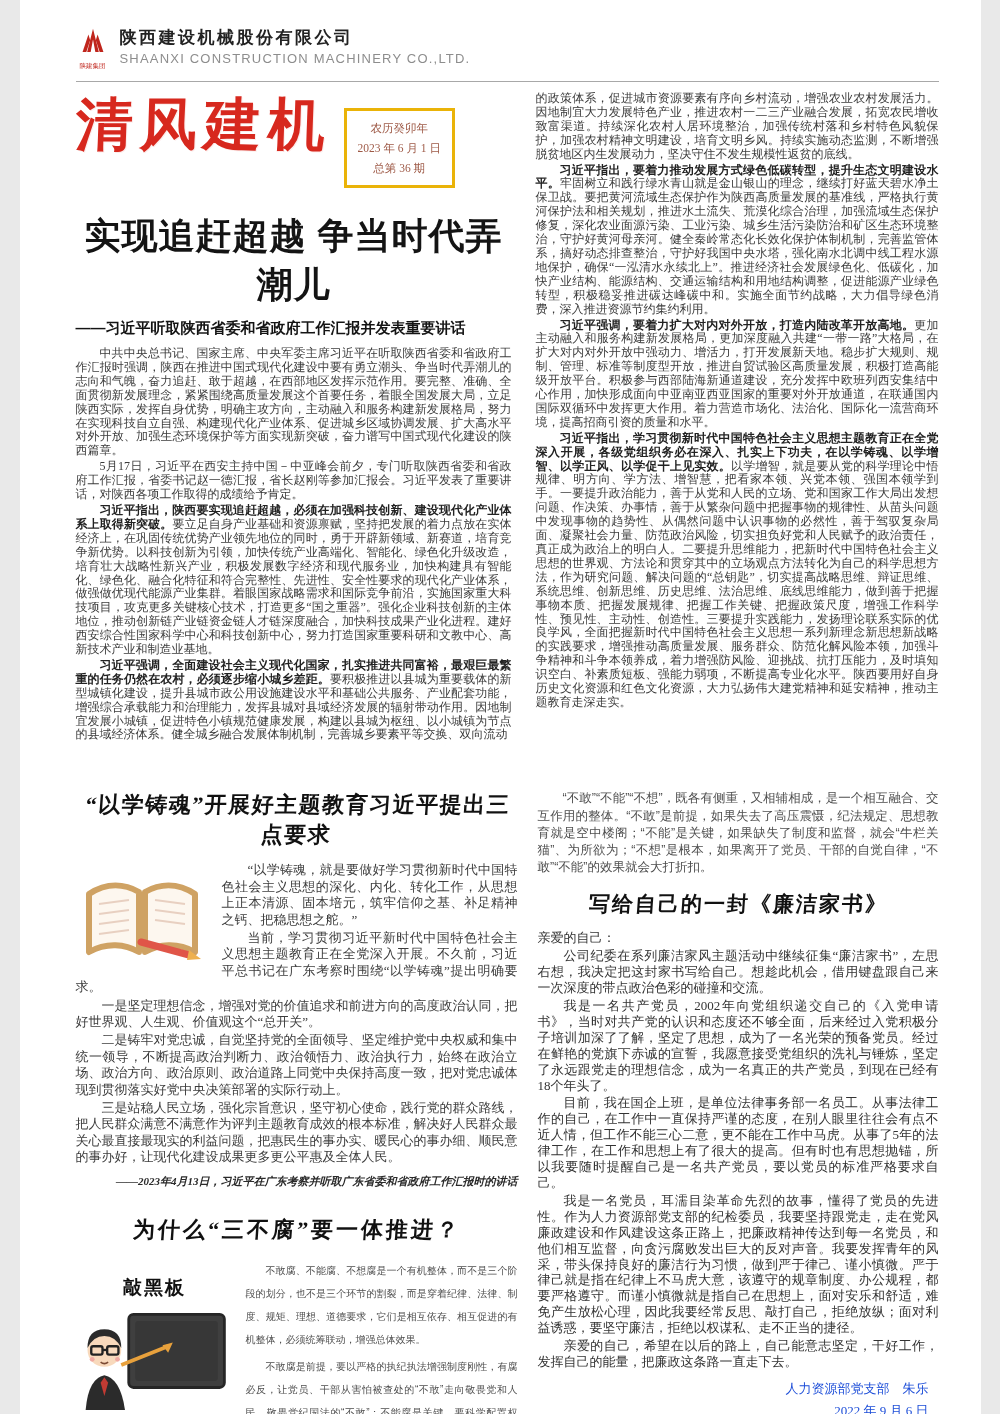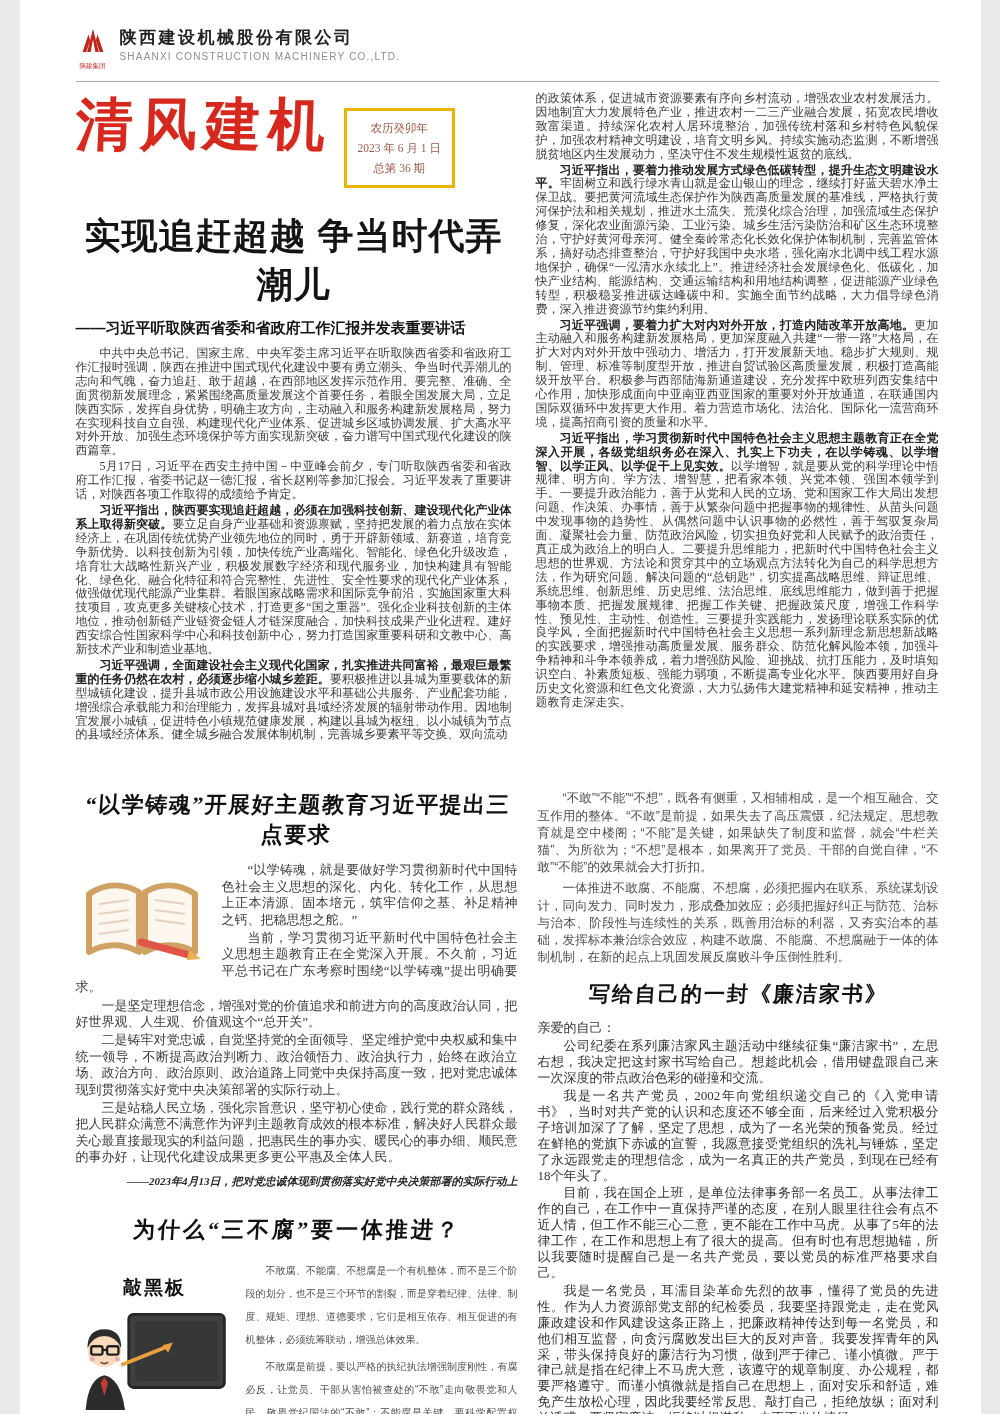--- a/index.html
+++ b/index.html
@@ -10,21 +10,21 @@
     padding:26px 42px 0 56px;
     font-family:"Liberation Serif","DejaVu Serif",serif;
   }
   
   .header { display:flex; align-items:flex-start; gap:10px;
     border-bottom:1px solid #a8a8a8; padding-bottom:10px; }
   .logo-wrap { width:34px; text-align:center; }
   .logo-sub { font-size:6.5px; color:#c0251c; font-family:"Liberation Sans","DejaVu Sans",sans-serif; letter-spacing:0; white-space:nowrap; }
   .co-cn { font-size:17px; font-weight:bold; color:#222; letter-spacing:2.5px;
     font-family:"Liberation Sans","DejaVu Sans",sans-serif; }
-  .co-en { font-size:10px; color:#8d8d8d; letter-spacing:1.2px; margin-top:2px;
+  .co-en { font-size:13px; color:#8d8d8d; letter-spacing:1.2px; margin-top:2px;
     font-family:"Liberation Sans","DejaVu Sans",sans-serif; }
   
   .top-row { display:flex; gap:24px; margin-top:10px; }
   .col-l { width:436px; flex-shrink:0; }
   .col-r { flex:1; min-width:0; }
   .masthead { display:flex; align-items:flex-start; }
   .paper-title { font-size:57px; font-weight:900; color:#d7281e;
     letter-spacing:7px; line-height:1.15; white-space:nowrap;
     text-shadow:1px 1px 0 #e8736b22; transform:skewX(-2deg); }
   .issue-box { border:3px solid #eab308; margin-left:12px; margin-top:16px;
@@ -132,21 +132,21 @@
           <path d="M64 70 L112 83" stroke="#e05548" stroke-width="7" stroke-linecap="round"></path>
           <path d="M112 78 L124 87 L110 88 Z" fill="#eeb04e"></path>
         </svg>
         <div>
             <p>“以学铸魂，就是要做好学习贯彻新时代中国特色社会主义思想的深化、内化、转化工作，从思想上正本清源、固本培元，筑牢信仰之基、补足精神之钙、把稳思想之舵。”</p>
             <p>当前，学习贯彻习近平新时代中国特色社会主义思想主题教育正在全党深入开展。不久前，习近平总书记在广东考察时围绕“以学铸魂”提出明确要求。</p>
             <p>一是坚定理想信念，增强对党的价值追求和前进方向的高度政治认同，把好世界观、人生观、价值观这个“总开关”。</p>
             <p>二是铸牢对党忠诚，自觉坚持党的全面领导、坚定维护党中央权威和集中统一领导，不断提高政治判断力、政治领悟力、政治执行力，始终在政治立场、政治方向、政治原则、政治道路上同党中央保持高度一致，把对党忠诚体现到贯彻落实好党中央决策部署的实际行动上。</p>
             <p>三是站稳人民立场，强化宗旨意识，坚守初心使命，践行党的群众路线，把人民群众满意不满意作为评判主题教育成效的根本标准，解决好人民群众最关心最直接最现实的利益问题，把惠民生的事办实、暖民心的事办细、顺民意的事办好，让现代化建设成果更多更公平惠及全体人民。</p>
           </div>
-        <div class="attr-line">——2023年4月13日，把对党忠诚体现到贯彻落实好党中央决策部署的实际行动上</div>
+        <div class="attr-line">——2023年4月13日，习近平在广东考察并听取广东省委和省政府工作汇报时的讲话</div>
       </div>
 
       <div class="sec3">
         <div class="calli-head sec3-head">为什么“三不腐”要一体推进？</div>
         <div class="board-fig">
           <div class="board-label">敲黑板</div>
           <svg width="150" height="108" viewBox="0 0 160 115">
             <rect x="52" y="12" width="102" height="78" rx="5" fill="#3f3f3f" stroke="#262626" stroke-width="3"></rect>
             <rect x="59" y="19" width="88" height="64" rx="3" fill="#373737"></rect>
             <line x1="44" y1="66" x2="94" y2="46" stroke="#e8a13c" stroke-width="4"></line>
@@ -168,21 +168,20 @@
             <p>不敢腐是前提，要以严格的执纪执法增强制度刚性，有腐必反，让党员、干部从害怕被查处的“不敢”走向敬畏党和人民、敬畏党纪国法的“不敢”；不能腐是关键，要科学配置权力，加强重点领域监督机制改革和制度建设，推动形成不断完善的制度体系、严密有效的监督体系，让胆敢腐败者无机可乘；不想腐是根本，要靠加强理想信念教育，靠提高党性觉悟，靠涵养廉洁文化，夯实不忘初心、牢记使命的思想根基。以教育、警示、激励并举，让人从思想源头上消除贪腐之念。</p>
           </div>
       </div>
     </div>
 
     <div class="bcol-r">
 
       <div class="sanbufu">
         <div>
             <p>“不敢”“不能”“不想”，既各有侧重，又相辅相成，是一个相互融合、交互作用的整体。“不敢”是前提，如果失去了高压震慑，纪法规定、思想教育就是空中楼阁；“不能”是关键，如果缺失了制度和监督，就会“牛栏关猫”、为所欲为；“不想”是根本，如果离开了党员、干部的自觉自律，“不敢”“不能”的效果就会大打折扣。</p>
-            <p>一体推进不敢腐、不能腐、不想腐，必须把握内在联系、系统谋划设计，同向发力、同时发力，形成叠加效应；必须把握好纠正与防范、治标与治本、阶段性与连续性的关系，既善用治标的利器，又夯实治本的基础，发挥标本兼治综合效应，构建不敢腐、不能腐、不想腐融于一体的体制机制，在新的起点上巩固发展反腐败斗争压倒性胜利。</p>
           </div>
       </div>
 
       <div class="letter">
         <div class="calli-head letter-head">写给自己的一封《廉洁家书》</div>
         <div>
             <p class="salutation">亲爱的自己：</p>
             <p>公司纪委在系列廉洁家风主题活动中继续征集“廉洁家书”，左思右想，我决定把这封家书写给自己。想趁此机会，借用键盘跟自己来一次深度的带点政治色彩的碰撞和交流。</p>
             <p>我是一名共产党员，2002年向党组织递交自己的《入党申请书》，当时对共产党的认识和态度还不够全面，后来经过入党积极分子培训加深了了解，坚定了思想，成为了一名光荣的预备党员。经过在鲜艳的党旗下赤诚的宣誓，我愿意接受党组织的洗礼与锤炼，坚定了永远跟党走的理想信念，成为一名真正的共产党员，到现在已经有18个年头了。</p>
             <p>目前，我在国企上班，是单位法律事务部一名员工。从事法律工作的自己，在工作中一直保持严谨的态度，在别人眼里往往会有点不近人情，但工作不能三心二意，更不能在工作中马虎。从事了5年的法律工作，在工作和思想上有了很大的提高。但有时也有思想抛锚，所以我要随时提醒自己是一名共产党员，要以党员的标准严格要求自己。</p>

